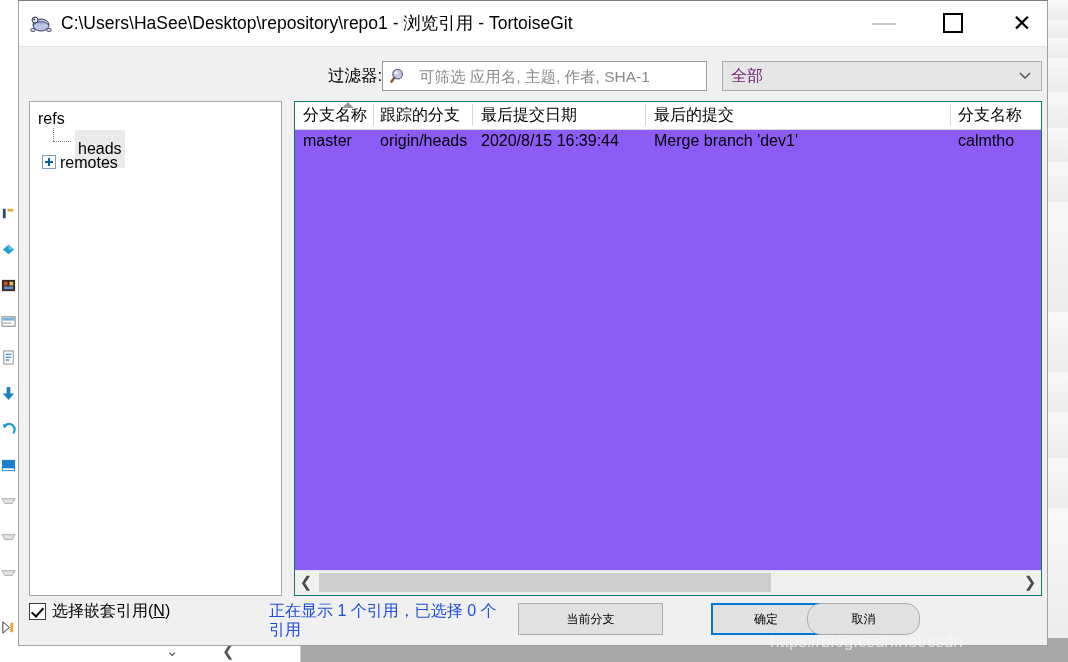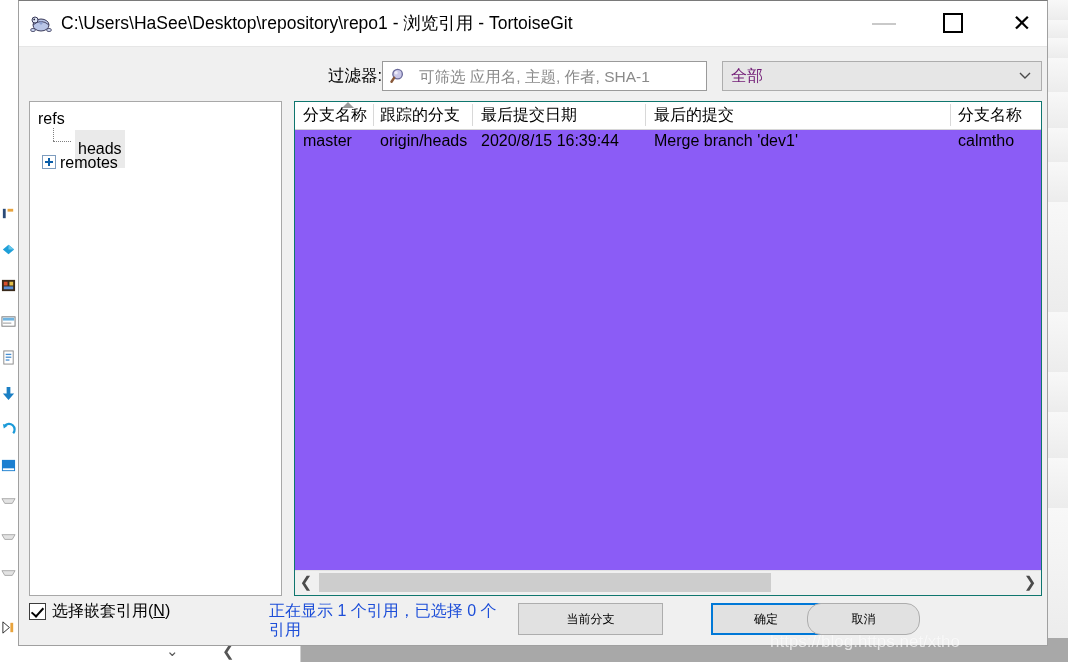--- a/index.html
+++ b/index.html
@@ -588,13 +588,13 @@
   <div id="status-text">
     <span>正在显示 1 个引用，已选择 0 个</span>
     <span>引用</span>
   </div>
 
   <button class="dlg-btn" id="btn-current">当前分支</button>
   <button class="dlg-btn" id="btn-ok">确定</button>
   <button class="dlg-btn" id="btn-cancel">取消</button>
 </div>
 
-<div id="watermark">https://blog.https.net/xtho</div>
+<div id="watermark">https://blog.csdn.net/csdn</div>
 
 </body></html>

